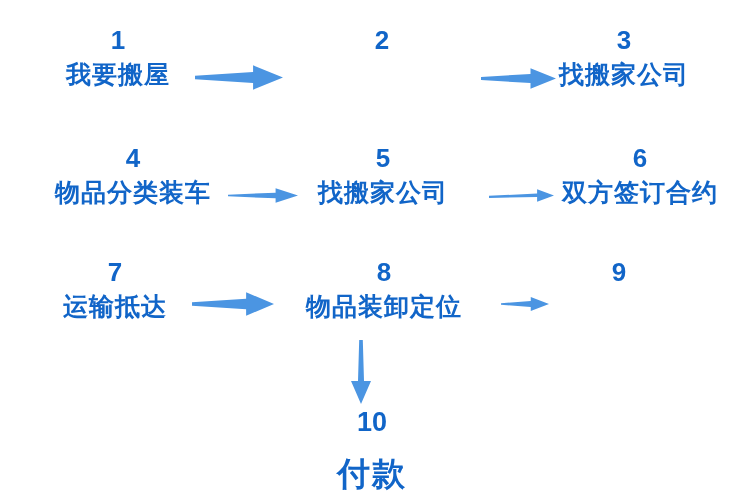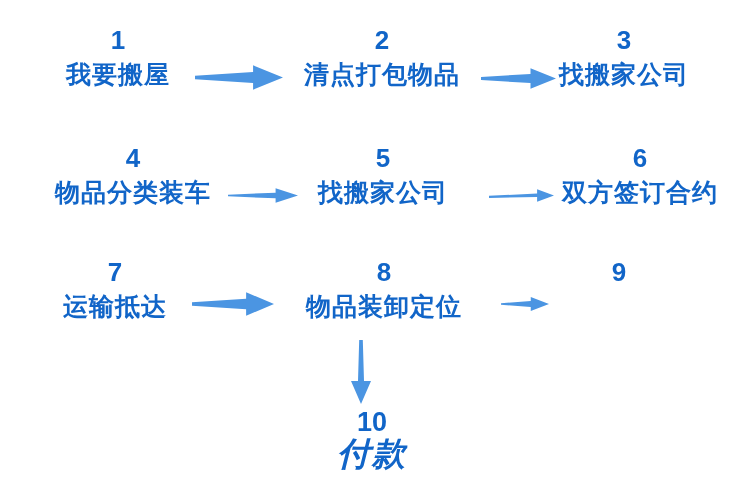--- a/index.html
+++ b/index.html
@@ -10,21 +10,21 @@
   }
   .canvas{position:absolute;left:0;top:0;width:750px;height:500px;}
   .step{
     position:absolute;width:200px;text-align:center;
     color:var(--step-text,#1165c8);
     font-weight:bold;
   }
   .step .num{font-size:26px;line-height:28px;display:block;}
   .step .lbl{font-size:25px;line-height:30px;display:block;margin-top:5px;letter-spacing:1px;white-space:nowrap;text-align:center;}
   .step.big .num{font-size:27px;}
-  .step.big .lbl{font-size:33px;line-height:36px;margin-top:0;letter-spacing:2px;font-style:italic;}
+  .step.big .lbl{font-size:33px;line-height:36px;margin-top:20px;letter-spacing:2px;}
   .arrow{position:absolute;display:block;}
   .arrow polygon{fill:var(--arrow,#4b95e2);}
   
   .s1{left:18px;top:26px;}
   .s2{left:282px;top:26px;}
   .s3{left:524px;top:26px;}
   .s4{left:33px;top:144px;}
   .s5{left:283px;top:144px;}
   .s6{left:540px;top:144px;}
   .s7{left:15px;top:258px;}
@@ -49,21 +49,20 @@
     <span class="num">1</span>
     <span class="lbl">我要搬屋</span>
   </div>
 
   <svg class="arrow a1" viewBox="0 0 100 30" preserveAspectRatio="none">
     <polygon points="0,13 66,9 66,1.5 100,15 66,28.5 66,21 0,17"></polygon>
   </svg>
 
   <div class="step s2">
     <span class="num">2</span>
-    <span class="lbl">清点打包物品</span>
   </div>
 
   <svg class="arrow a2" viewBox="0 0 100 30" preserveAspectRatio="none">
     <polygon points="0,13 66,9 66,1.5 100,15 66,28.5 66,21 0,17"></polygon>
   </svg>
 
   <div class="step s3">
     <span class="num">3</span>
     <span class="lbl">找搬家公司</span>
   </div>

